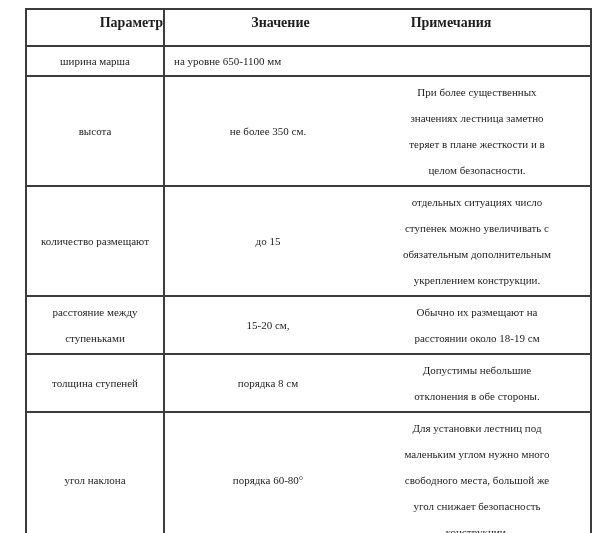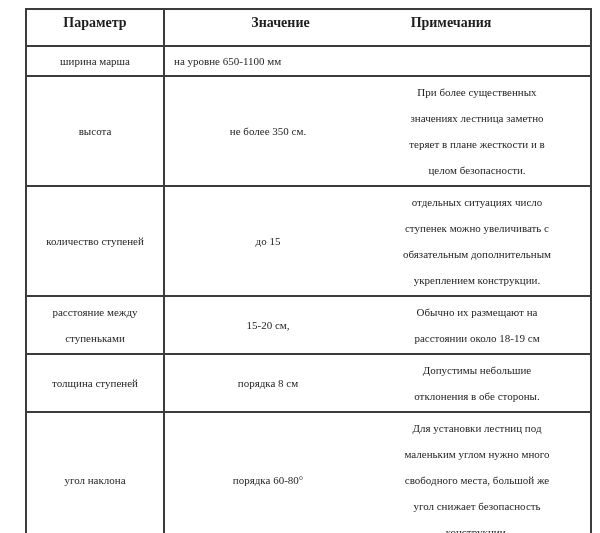--- a/index.html
+++ b/index.html
@@ -25,20 +25,21 @@
     border: 2px solid var(--border, #3c3c3c);
   }
   th, td {
     border-bottom: 2px solid var(--border, #3c3c3c);
     font-size: 11px;
     overflow: hidden;
   }
   
   .h-param, td.param {
     border-right: 2px solid var(--border, #3c3c3c);
+    text-align: right;
   }
   thead th {
     font-weight: bold;
     font-size: 14px;
     text-align: center;
     vertical-align: top;
     padding: 3px 0 0 0;
     line-height: 19px;
   }
   .h-value { padding-left: 42px; text-align: center; }
@@ -99,21 +100,21 @@
     </tr>
     <tr class="r1">
       <td class="param">высота</td>
       <td class="value">не более 350 см.</td>
       <td class="notes">При более существенных
 значениях лестница заметно
 теряет в плане жесткости и в
 целом безопасности.</td>
     </tr>
     <tr class="r2">
-      <td class="param">количество ступеней</td>
+      <td class="param">количество размещают</td>
       <td class="value">до 15</td>
       <td class="notes">отдельных ситуациях число
 ступенек можно увеличивать с
 обязательным дополнительным
 укреплением конструкции.</td>
     </tr>
     <tr class="r3">
       <td class="param">расстояние между
 ступеньками</td>
       <td class="value">15-20 см,</td>

